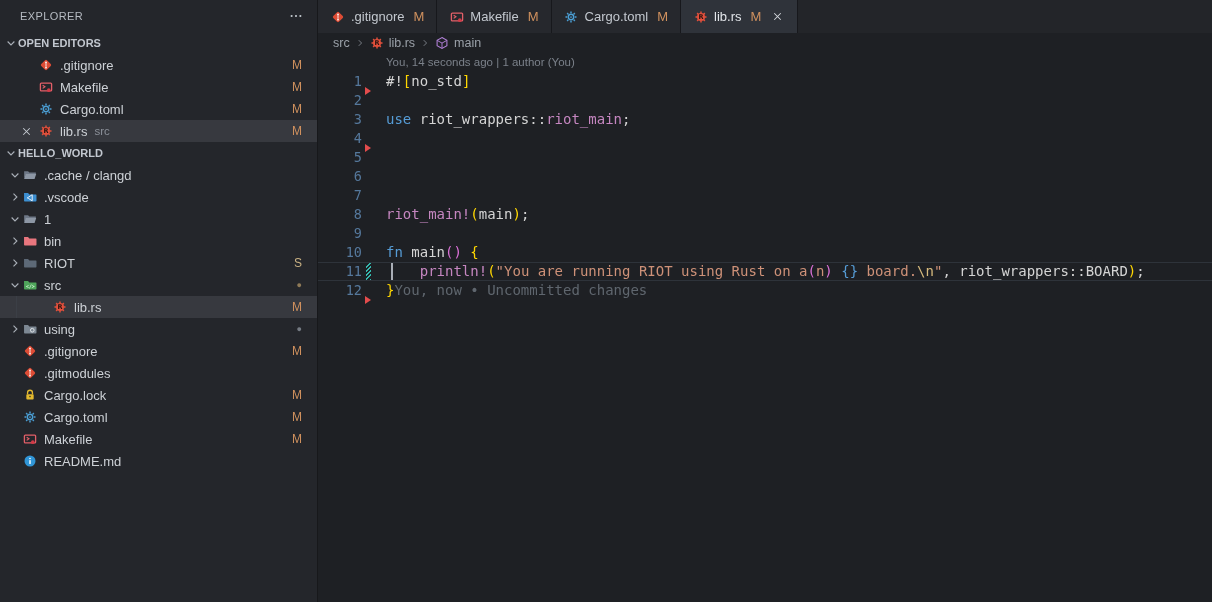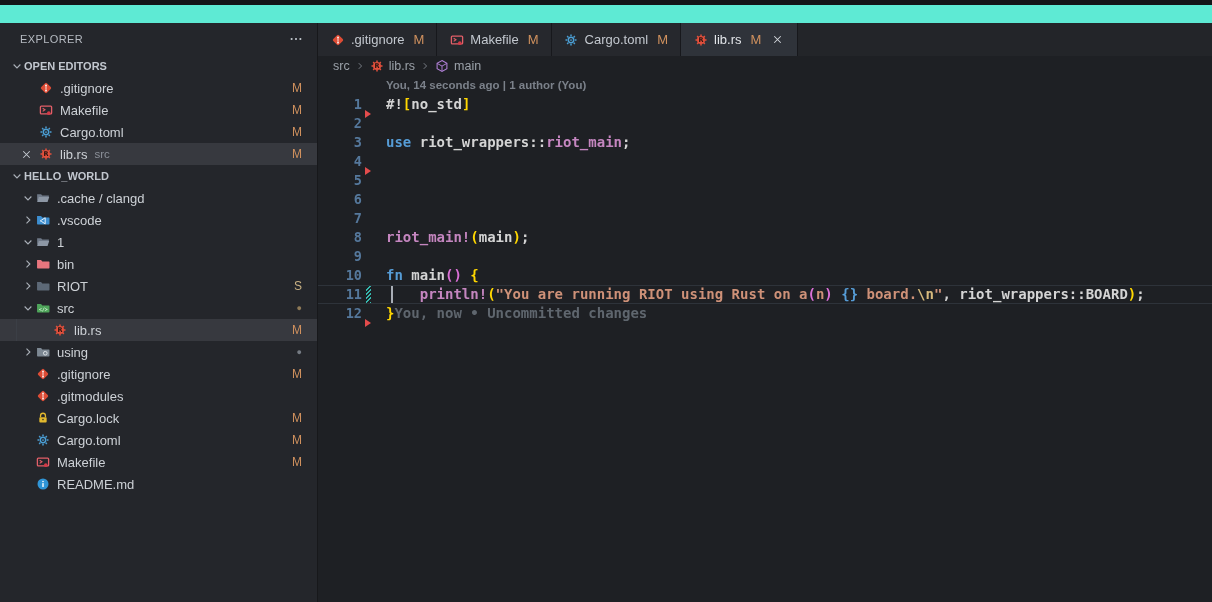--- a/index.html
+++ b/index.html
@@ -1,59 +1,59 @@
 <!DOCTYPE html>
 <html><head>
 <meta charset="utf-8">
 <style>
   * { margin:0; padding:0; box-sizing:border-box; }
   html,body { background:#101113; }
   .app {
     position:relative; width:1212px; height:602px; overflow:hidden;
     font-family:"Liberation Sans", sans-serif; font-size:13px; color:#c9ced4;
-    background:#5eead4; display:flex; flex-direction:column;gap:18px;
+    background:#5eead4; display:flex; flex-direction:row;
   }
   .top-strip { height:5px; background:#141619; flex:0 0 auto; }
   .main-row { flex:1; display:flex; min-height:0; }
 
   
   .sidebar { width:318px; flex:0 0 auto; background:#24262b; border-right:1px solid #17181b; overflow:hidden; }
   .explorer-header { height:32px; display:flex; align-items:center; padding:0 14px 0 20px; }
   .explorer-title { font-size:11px; letter-spacing:.4px; color:#b6bbc2; flex:1; }
   .explorer-actions { color:#c5cad1; cursor:pointer; display:flex; align-items:center; }
-  .section-header { height:22px; display:flex; align-items:center; padding-left:10px; font-weight:bold; font-size:11px; color:#c2c7cf; cursor:pointer; }
+  .section-header { height:22px; display:flex; align-items:center; padding-left:4px; font-weight:bold; font-size:11px; color:#c2c7cf; cursor:pointer; }
   .section-header .chev { width:14px; display:flex; justify-content:center; color:#aab0b8; }
   .row { height:22px; display:flex; align-items:center; position:relative; cursor:pointer; }
   .row.selected { background:#37393f; }
   .row .icon { width:16px; height:16px; display:flex; align-items:center; justify-content:center; margin-right:6px; flex:0 0 auto; }
   .row .chev { width:14px; display:flex; justify-content:center; color:#aab0b8; flex:0 0 auto; }
   .row .label { white-space:nowrap; overflow:hidden; color:#cdd1d6; }
   .row .desc { margin-left:7px; font-size:11.5px; color:#8b9099; }
   .row .badge { margin-left:auto; margin-right:15px; font-size:12px; }
   .oe-row { padding-left:38px; }
   .oe-close { position:absolute; left:20px; width:14px; height:14px; color:#c5cad1; display:flex; align-items:center; }
-  .tree-row-l1 { padding-left:21px; }
+  .tree-row-l1 { padding-left:8px; }
   .tree-row-l2 { padding-left:38px; }
   .guide { position:absolute; left:16px; top:0; bottom:0; width:1px; background:#3b3f46; }
 
   
   .editor { flex:1; display:flex; flex-direction:column; min-width:0; background:#1e2024; }
   .tabbar { height:33px; flex:0 0 auto; background:#232529; display:flex; }
   .tab { display:flex; align-items:center; padding:0 12px; background:#26282d; border-right:1px solid #17181c; cursor:pointer; color:#c3c8cf; }
   .tab.active { background:#2f333a; color:#e2e5e9; }
   .tab .icon { width:15px; height:15px; margin-right:6px; display:flex; align-items:center; justify-content:center; }
   .tab .badge { margin-left:9px; }
   .tab .tab-close { margin-left:10px; color:#d4d8dd; display:flex; width:14px; height:14px; align-items:center; }
   .badge-m { color:#d0915e; }
   .breadcrumbs { height:20px; flex:0 0 auto; display:flex; align-items:center; padding-left:15px; font-size:12.5px; color:#9aa0a8; }
   .crumb { display:flex; align-items:center; cursor:pointer; }
   .crumb .icon { width:15px; height:15px; margin-right:4px; display:flex; align-items:center; }
   .crumb-sep { margin:0 5px; color:#7d838b; display:flex; }
 
-  .code-area { position:relative; flex:1; font-family:"DejaVu Sans Mono", monospace; font-size:14px;font-weight:bold; }
+  .code-area { position:relative; flex:1; font-family:"DejaVu Sans Mono", monospace; font-size:14px; }
   .blame-header { height:19px; line-height:18px; margin-left:68px; font-family:"Liberation Sans", sans-serif; font-size:11.5px; color:#7b818a; }
   .code-line { position:relative; height:19px; line-height:19px; display:flex; white-space:pre; cursor:text; }
   .code-line.current { box-shadow:inset 0 1px 0 #2e333a, inset 0 -1px 0 #2e333a; }
   .ln { width:44px; flex:0 0 auto; text-align:right; color:#55789c; font-size:13.5px; }
   .deco { width:24px; flex:0 0 auto; position:relative; }
   .zigzag { position:absolute; left:4px; top:1px; bottom:1px; width:5px;
             background:repeating-linear-gradient(315deg,#35b8ae 0 1.3px, rgba(0,0,0,0) 1.3px 3px); }
   .del-marker { position:absolute; left:3px; bottom:-4px; width:0; height:0; z-index:3;
             border-top:4px solid transparent; border-bottom:4px solid transparent; border-left:6px solid #e44c4c; }
   .cursor { position:absolute; left:73px; top:1px; bottom:1px; width:1.5px; background:#a9aeb6; z-index:2; }

